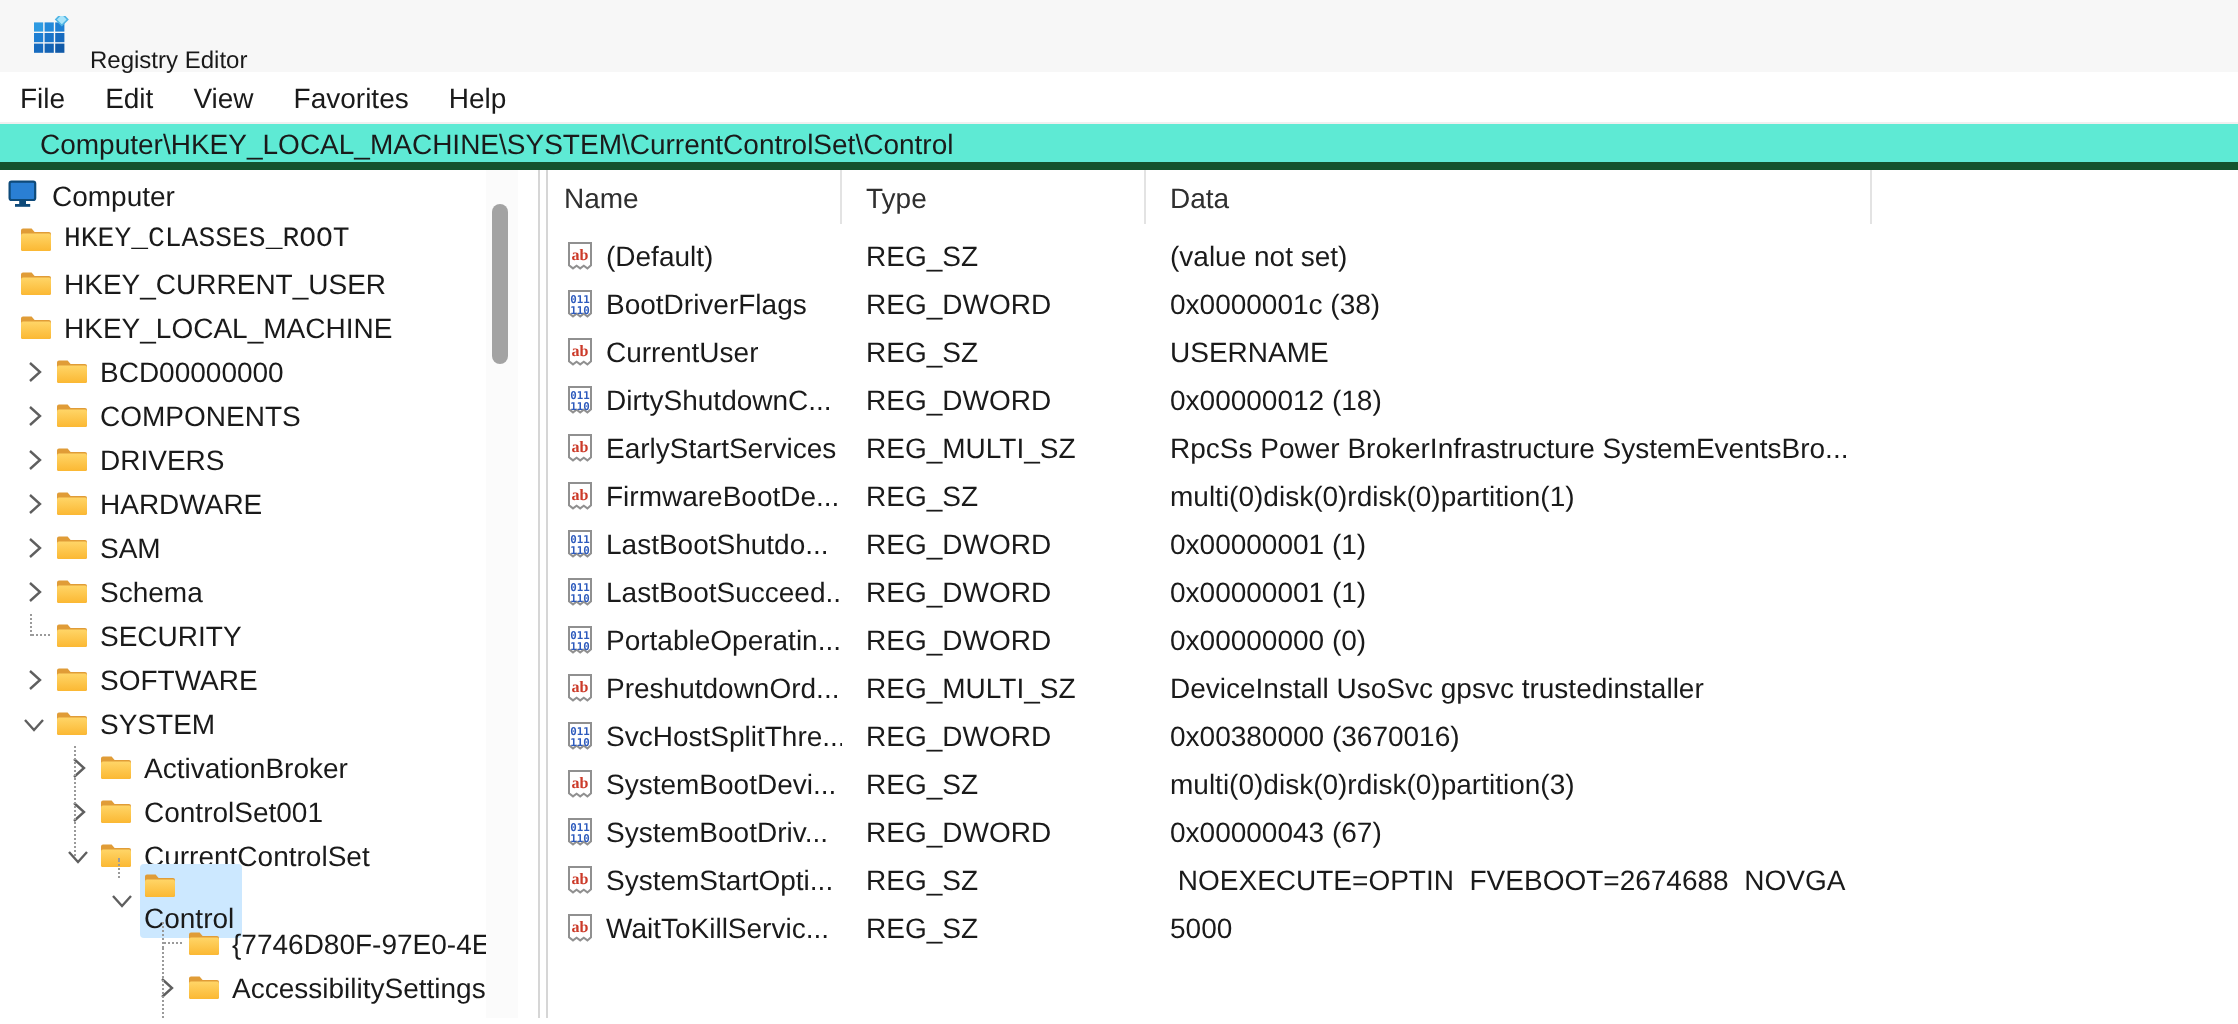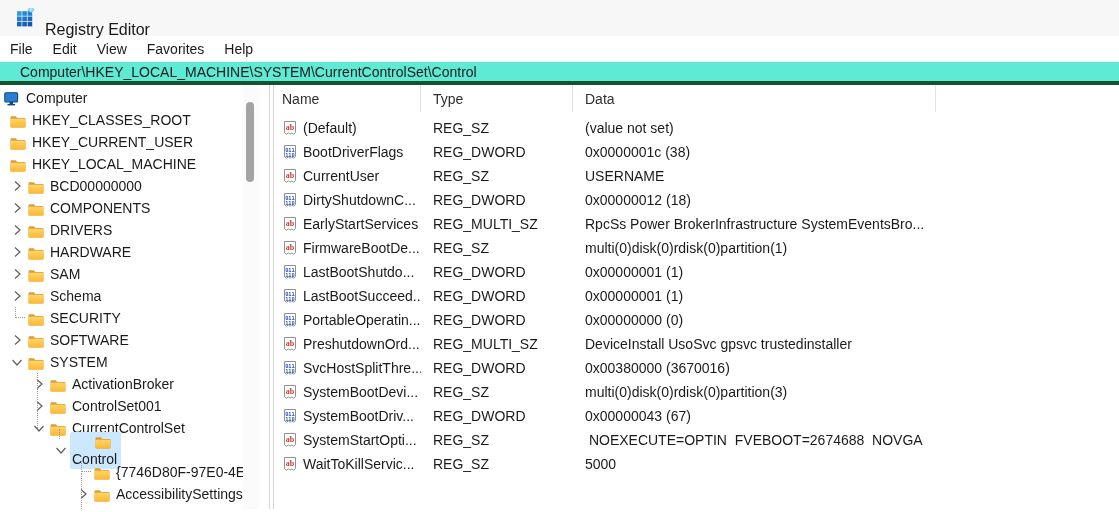--- a/index.html
+++ b/index.html
@@ -3,42 +3,42 @@
 <meta charset="utf-8">
 <style>
   * { margin:0; padding:0; box-sizing:border-box; }
   html,body { background:#fff; }
   body { font-family:"Liberation Sans", sans-serif; color:#1a1a1a; }
   .window { position:relative; width:1119px; height:512px; overflow:hidden; background:#fff; }
 
   
   .titlebar { height:36px; background:#f7f7f7; display:flex; align-items:center; padding-left:14px; }
   .app-icon { width:22px; height:22px; display:flex; align-items:center; justify-content:center; margin-right:9px; }
-  .title-text { font-size:16px; color:#191919;margin-top:24px; }
+  .title-text { font-size:12px; color:#191919;margin-top:24px; }
 
   
   .menubar { height:26px; background:#fff; display:flex; align-items:center; border-bottom:1px solid #f0f0f0; }
   .menu-item { font-size:14px; padding:0 10px; height:100%; display:flex; align-items:center; color:#1a1a1a; cursor:default; }
 
   
   .addressbar { height:23px; background:#5eead4; display:flex; align-items:center; border-bottom:4px solid #14532d;padding-left:12px; }
   .addressbar input { border:none; outline:none; width:100%; height:100%; font-family:"Liberation Sans",sans-serif; font-size:14px; color:#1a1a1a; padding-left:8px; background:transparent; }
 
   
   .content { display:flex; height:424px; }
   .left-pane { position:relative; width:270px; border-right:1px solid #d6d6d6; overflow:hidden; background:#fff; }
   .splitter { width:3px; background:#fff; cursor:ew-resize; }
   .right-pane { flex:1; border-left:1px solid #d6d6d6; background:#fff; overflow:hidden; }
 
   
   .tree { padding-top:2px; }
   .tree-row { height:22px; display:flex; align-items:center; white-space:nowrap; cursor:default; }
   .chevron-box { width:18px; height:22px; flex:0 0 18px; display:flex; align-items:center; justify-content:center; }
   .dotted-corner { width:10px; height:11px; margin-left:6px; margin-bottom:11px; border-left:1px dotted #9a9a9a; border-bottom:1px dotted #9a9a9a; align-self:flex-start; margin-top:0; }
-  .row-content { display:flex; align-items:flex-end; padding:2px 4px 2px 2px; border-radius:2px; }
+  .row-content { display:flex; align-items:flex-start; padding:2px 4px 2px 2px; border-radius:2px; }
   .row-content.selected { background:#cce8ff;flex-direction:column; }
   .tree-icon { width:17px; height:14px; flex:0 0 17px; display:flex; align-items:center; margin-right:5px; }
   .tree-label { font-size:14px; color:#1a1a1a; }
   .guide-line { position:absolute; width:1px; border-left:1px dotted #9a9a9a; }
 
   
   .tree-scroll-track { position:absolute; top:0; left:243px; width:16px; height:424px; background:#fbfbfb; }
   .tree-scroll-thumb { position:absolute; top:17px; left:246px; width:8px; height:80px; background:#a3a3a3; border-radius:4px; }
 
   
@@ -108,21 +108,21 @@
               <span class="tree-icon">
                 <svg width="15" height="14" viewBox="0 0 15 14">
                   <rect x="0.8" y="0.8" width="12.8" height="9.2" rx="1" fill="#2a7fd4" stroke="#0e4a7a" stroke-width="1.1"></rect>
                   <rect x="5.6" y="10" width="3.4" height="2" fill="#0e4a7a"></rect>
                   <rect x="3.5" y="12" width="7.6" height="1.4" fill="#0e4a7a"></rect>
                 </svg>
               </span>
               <span class="tree-label">Computer</span>
             </span>
           </div>
-          <div class="tree-row" style="padding-left: 8px;">
+          <div class="tree-row" style="padding-left: 8px; font-family: Liberation Mono, monospace;">
             <span class="row-content">
               <span class="tree-icon">
                 <svg width="16" height="13" viewBox="0 0 16 13">
                   <path d="M0.5 11.5 V2.2 Q0.5 1.2 1.5 1.2 H5.8 L7.3 3 H14.5 Q15.5 3 15.5 4 V11.5 Q15.5 12.5 14.5 12.5 H1.5 Q0.5 12.5 0.5 11.5 Z" fill="#e09c37"></path>
                   <rect x="0.5" y="3.8" width="15" height="8.7" rx="1" fill="url(#foldg)"></rect>
                 </svg>
               </span>
               <span class="tree-label">HKEY_CLASSES_ROOT</span>
             </span>
           </div>

